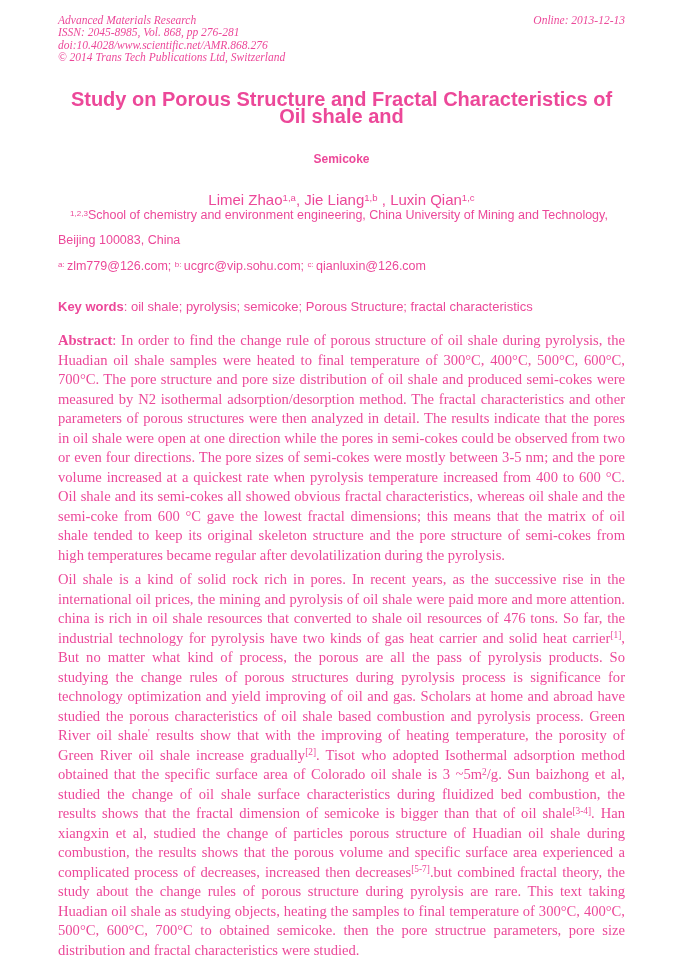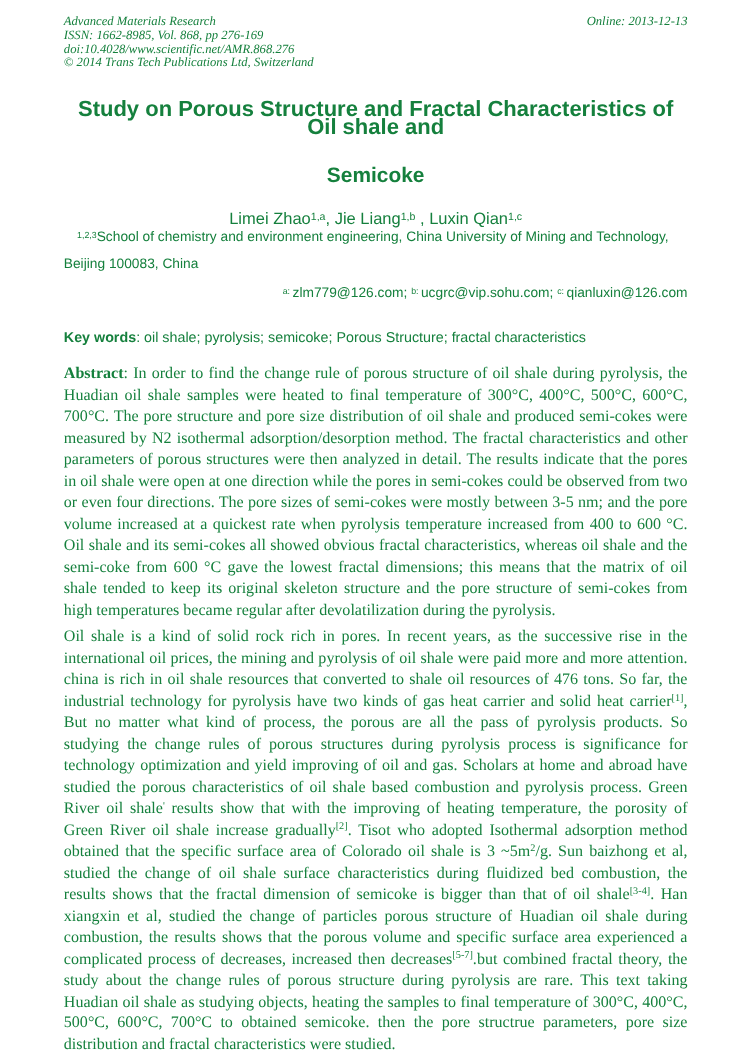--- a/index.html
+++ b/index.html
@@ -4,21 +4,21 @@
 <style>
   html, body {
     margin: 0;
     padding: 0;
     background: #ffffff;
   }
   .page {
     width: 678px;
     height: 959px;
     background: #ffffff;
-    color: #15803d;
+    color: #ec4899;
     position: relative;
     overflow: hidden;
     box-sizing: border-box;
     padding: 14px 53px 0 58px;
   }
   .serif { font-family: "Liberation Serif", serif; }
   .sans  { font-family: "Liberation Sans", sans-serif; }
 
   .header-row {
     display: flex;
@@ -36,21 +36,21 @@
 
   .title-line1 {
     font-weight: bold;
     font-size: 20px;
     line-height: 17px;
     text-align: center;
     margin-top: 28px;
   }
   .title-line2 {
     font-weight: bold;
-    font-size: 19px;
+    font-size: 12px;
     line-height: 17px;
     text-align: center;
     margin-top: 26px;
   }
   .authors {
     font-size: 15px;
     line-height: 17px;
     text-align: center;
     margin-top: 23px;
   }
@@ -63,21 +63,21 @@
     white-space: nowrap;
   }
   .affil-city {
     font-size: 12.5px;
     line-height: 14px;
     margin-top: 11px;
   }
   .emails {
     font-size: 12.5px;
     line-height: 14px;
-    text-align: right;
+    text-align: left;
     margin-top: 12px;
   }
   .keywords {
     font-size: 13px;
     line-height: 15px;
     margin-top: 26px;
   }
   .para {
     font-size: 14.6px;
     line-height: 19.5px;
@@ -101,21 +101,21 @@
   .bold { font-weight: bold; }
 </style>
 </head>
 <body>
 
 <div class="page">
 
   <div class="header-row serif">
     <div class="header-left">
       <div>Advanced Materials Research</div>
-      <div>ISSN: 1662-8985, Vol. 868, pp 276-169</div>
+      <div>ISSN: 2045-8985, Vol. 868, pp 276-281</div>
       <div>doi:10.4028/www.scientific.net/AMR.868.276</div>
       <div>© 2014 Trans Tech Publications Ltd, Switzerland</div>
     </div>
     <div class="header-right">Online: 2013-12-13</div>
   </div>
 
   <h1 class="title-line1 sans">Study on Porous Structure and Fractal Characteristics of Oil shale and</h1>
   <h1 class="title-line2 sans">Semicoke</h1>
 
   <div class="authors sans"><span>Limei Zhao</span><span class="sup">1,a</span><span>, Jie Liang</span><span class="sup">1,b</span><span> , Luxin Qian</span><span class="sup">1,c</span></div>

